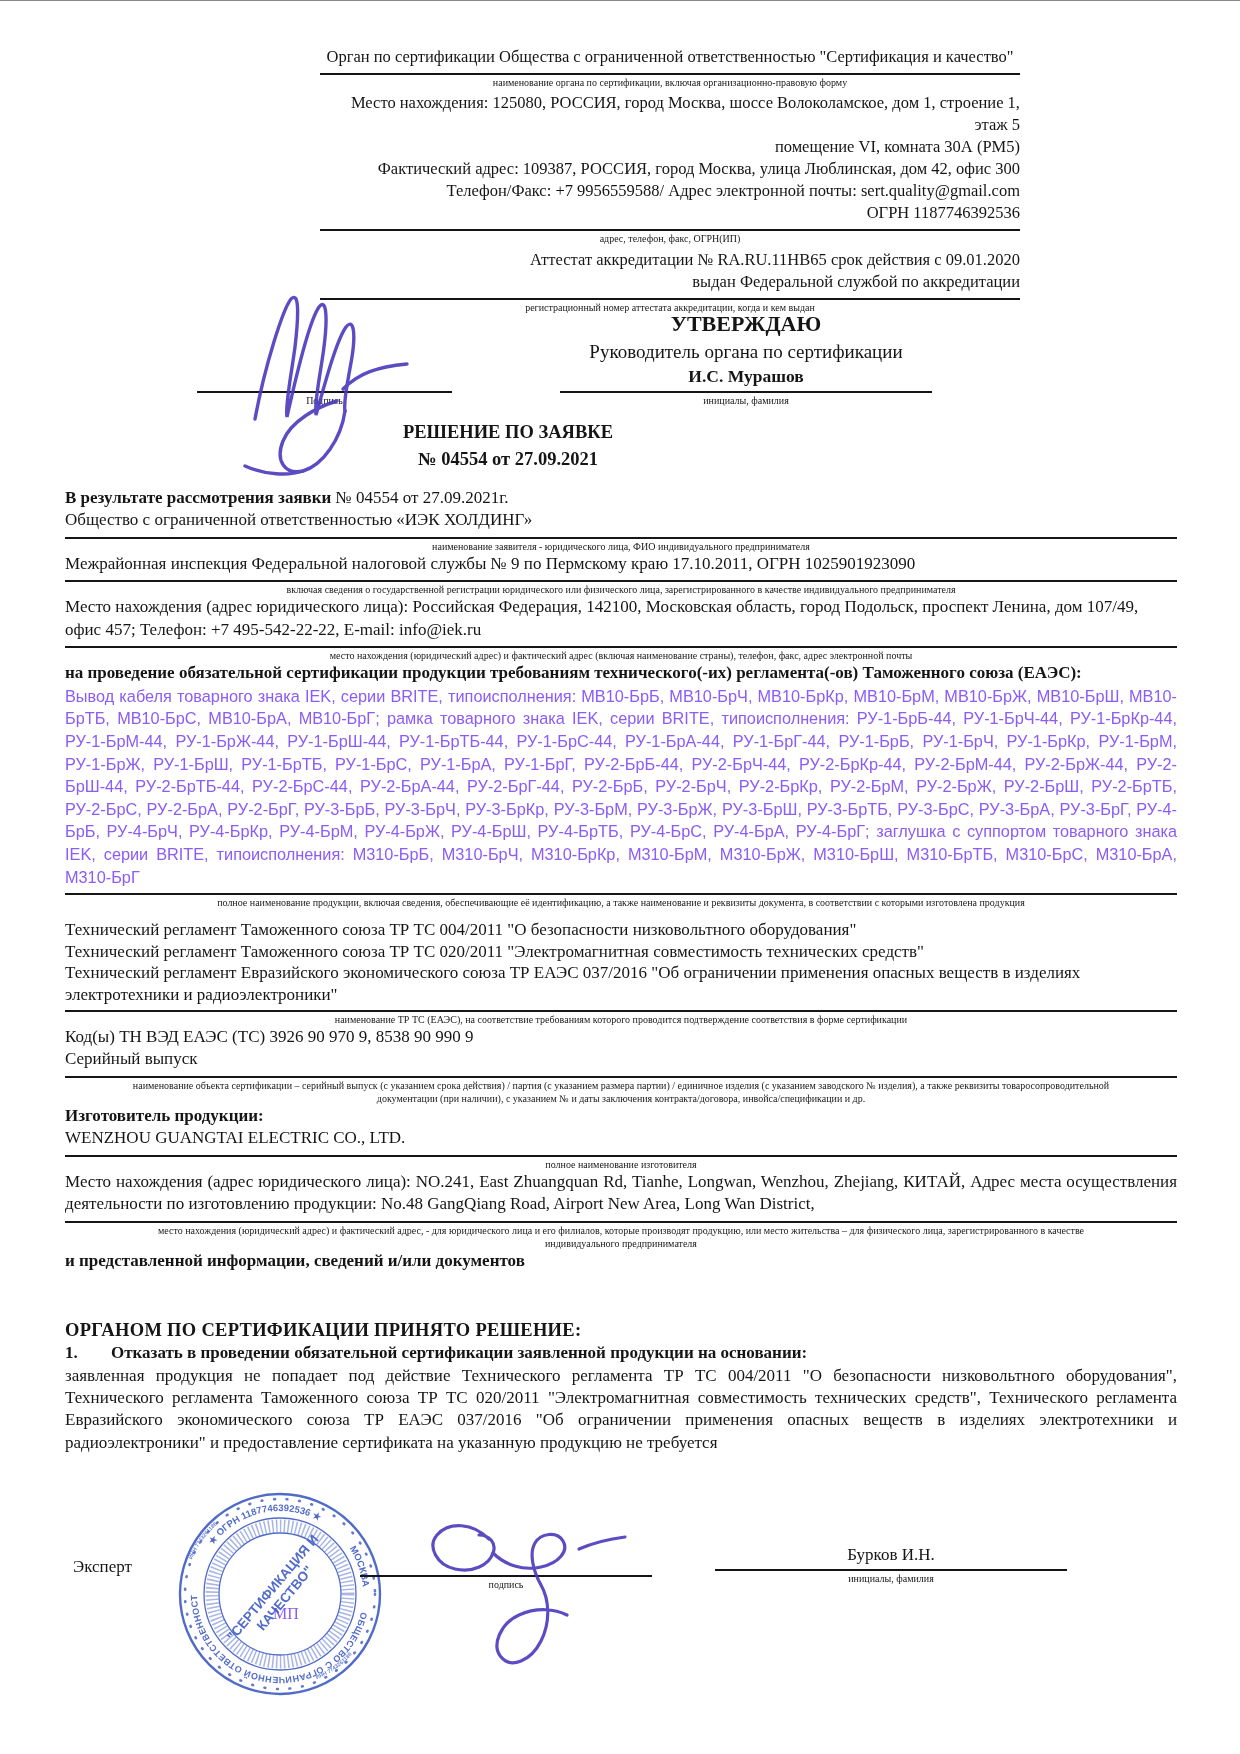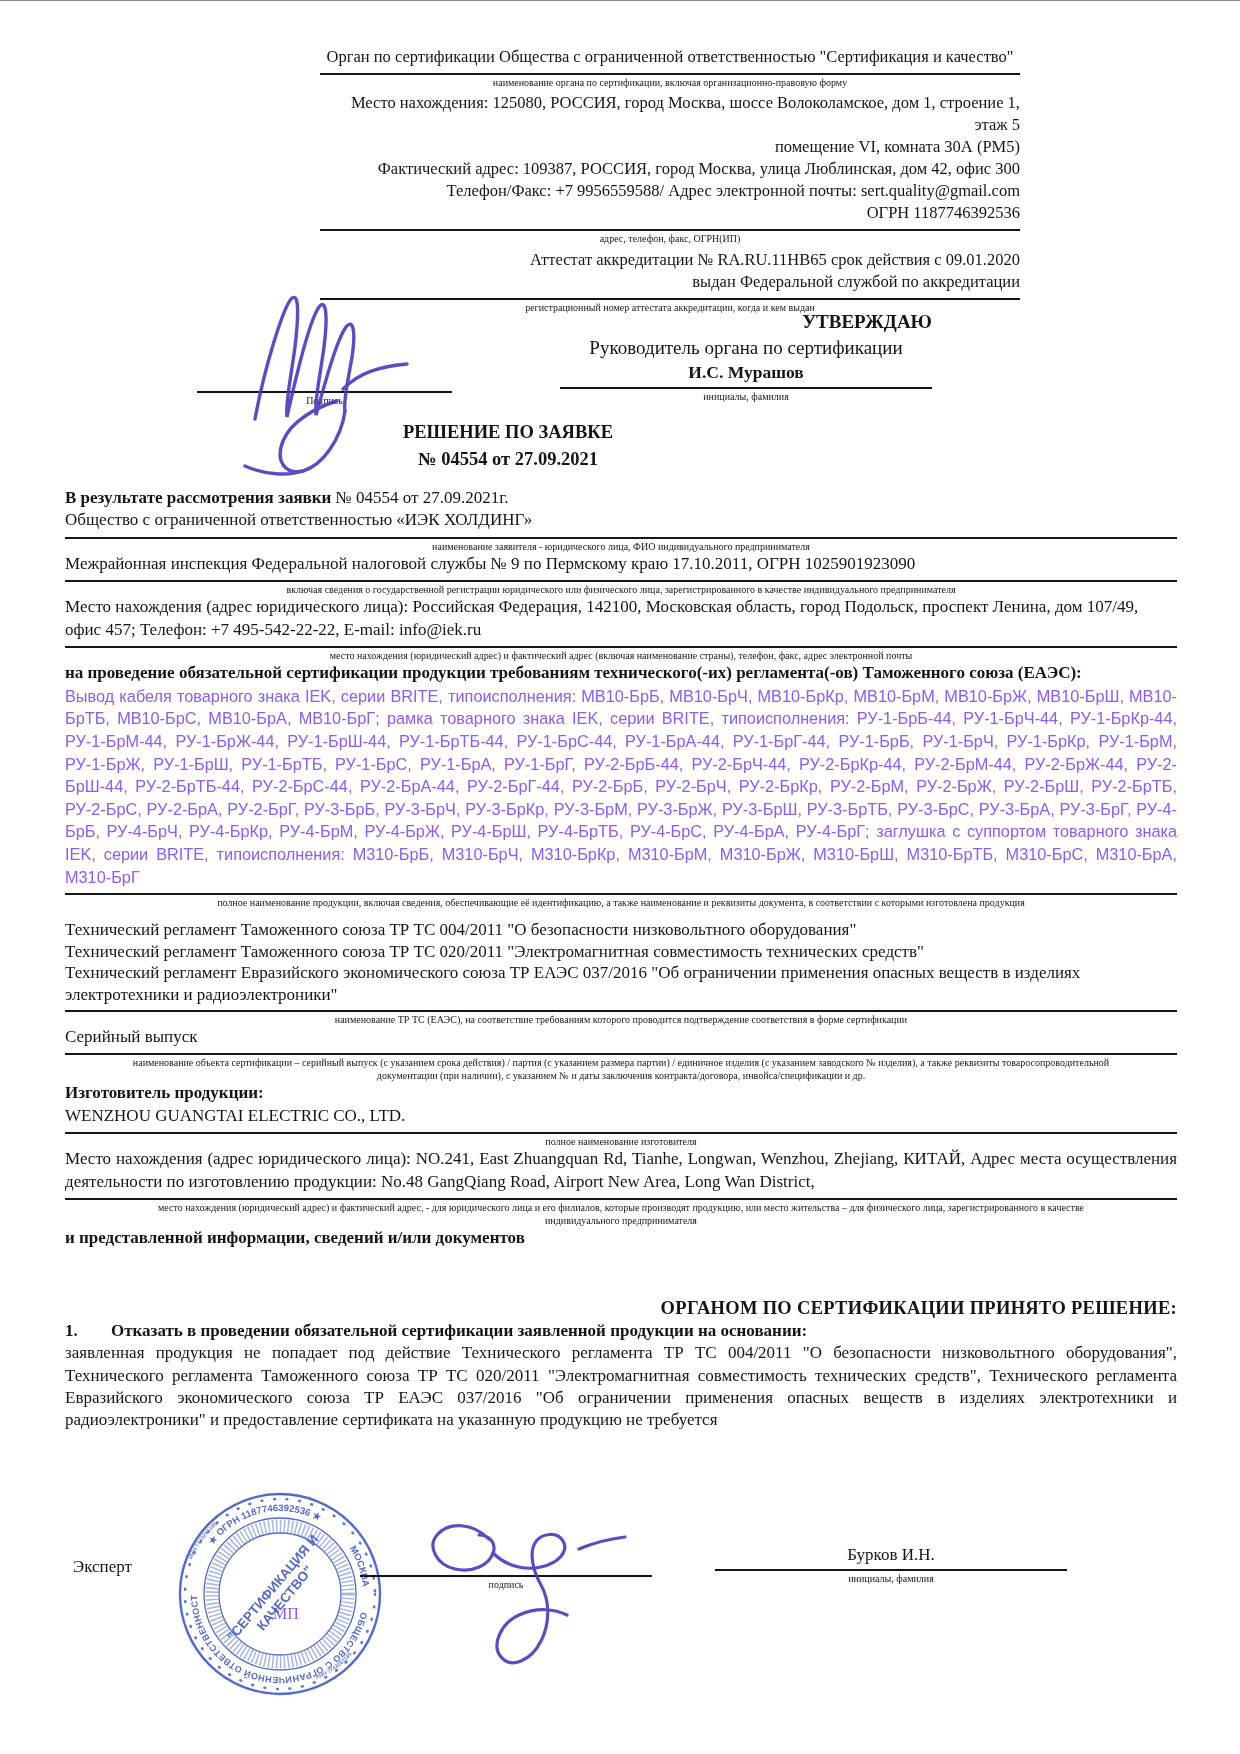--- a/index.html
+++ b/index.html
@@ -17,35 +17,35 @@
   .h-title{font-size:16.5px;text-align:center;line-height:1.25;}
   .h-rule{border-top:2px solid #141414;margin-top:5px;}
   .cap{font-size:10px;color:#181818;text-align:center;line-height:1.3;margin-top:1px;}
   .h-lines{font-size:16.5px;text-align:right;line-height:22px;margin-top:3px;}
   
   .approve-row{position:absolute;left:0;top:268px;width:1240px;height:158px;}
   .sig-top{position:absolute;left:225px;top:0px;width:200px;height:210px;z-index:3;}
   .sign-line-left{position:absolute;left:197px;top:122px;width:255px;border-top:2.5px solid #141414;z-index:2;}
   .sign-line-left .cap{text-align:center;}
   .approve-block{position:absolute;left:560px;top:42px;width:372px;text-align:center;}
-  .approve-word{font-size:19px;font-weight:bold;text-align:right;}
+  .approve-word{font-size:22px;font-weight:bold;}
   .approve-title{font-size:19px;margin-top:4px;}
   .approve-name{font-size:17.5px;font-weight:bold;margin-top:3px;}
   .approve-underline{border-top:2px solid #141414;margin-top:4px;}
   
   .doc-title{position:absolute;left:0;top:418px;width:1240px;text-align:center;transform:translateX(-112px);font-weight:bold;font-size:18.5px;line-height:1.45;}
   
   .form{position:absolute;left:65px;top:486px;width:1112px;font-size:17px;line-height:1.32;}
   .form p{margin:0;}
   .sep{border-top:2px solid #161616;margin-top:5px;}
   .b{font-weight:bold;}
   .product{font-family:"Liberation Sans", sans-serif;font-size:16.3px;line-height:1.39;text-align:justify;color:#8b5cf6;margin-top:2px;}
   .regs p{margin:0;line-height:1.26;}
   .mt6{margin-top:6px;} .mt10{margin-top:10px;} .mt24{margin-top:24px;}
-  .center-head{font-size:18.5px;font-weight:bold;text-align:right;margin-top:46px;letter-spacing:.3px;}
+  .center-head{font-size:18.5px;font-weight:bold;text-align:left;margin-top:46px;letter-spacing:.3px;}
   .item-line{margin-top:22px;font-weight:bold;}
   .item-no{display:inline-block;width:46px;}
   .reason{text-align:justify;line-height:1.31;}
   
   .expert-row{position:absolute;left:65px;top:1516px;width:1112px;height:238px;}
   .expert-label{position:absolute;left:8px;top:40px;font-size:17px;}
   .mp-label{position:absolute;left:208px;top:88px;font-size:16px;color:#8b5cf6;z-index:1;text-align:right;}
   .stamp{position:absolute;left:110px;top:-28px;z-index:2;opacity:.88;}
   .sig-bottom{position:absolute;left:328px;top:-8px;width:260px;height:200px;z-index:4;}
   .sign-line-exp{position:absolute;left:295px;top:58px;width:292px;border-top:2.5px solid #141414;z-index:3;}
@@ -124,20 +124,21 @@
     <div class="cap">полное наименование продукции, включая сведения, обеспечивающие её идентификацию, а также наименование и реквизиты документа, в соответствии с которыми изготовлена продукция</div>
 
     <div class="regs mt10">
       <p>Технический регламент Таможенного союза ТР ТС 004/2011 "О безопасности низковольтного оборудования"</p>
       <p>Технический регламент Таможенного союза ТР ТС 020/2011 "Электромагнитная совместимость технических средств"</p>
       <p>Технический регламент Евразийского экономического союза ТР ЕАЭС 037/2016 "Об ограничении применения опасных веществ в изделиях электротехники и радиоэлектроники"</p>
     </div>
     <div class="sep"></div>
     <div class="cap">наименование ТР ТС (ЕАЭС), на соответствие требованиям которого проводится подтверждение соответствия в форме сертификации</div>
 
+    <p class="mt10">Код(ы) ТН ВЭД ЕАЭС (ТС) 3926 90 970 9, 8538 90 990 9</p>
     <p class="mt10">Серийный выпуск</p>
     <div class="sep"></div>
     <div class="cap" style="width:92%;margin-left:auto;margin-right:auto;">наименование объекта сертификации – серийный выпуск (с указанием срока действия) / партия (с указанием размера партии) / единичное изделия (с указанием заводского № изделия), а также реквизиты товаросопроводительной документации (при наличии), с указанием № и даты заключения контракта/договора, инвойса/спецификации и др.</div>
 
     <p class="b mt6">Изготовитель продукции:</p>
     <p>WENZHOU GUANGTAI ELECTRIC CO., LTD.</p>
     <div class="sep"></div>
     <div class="cap">полное наименование изготовителя</div>
 
     <p class="mt10" style="text-align:justify;">Место нахождения (адрес юридического лица):  NO.241, East Zhuangquan Rd, Tianhe, Longwan, Wenzhou, Zhejiang, КИТАЙ, Адрес места осуществления деятельности по изготовлению продукции: No.48 GangQiang Road, Airport New Area, Long Wan District,</p>

